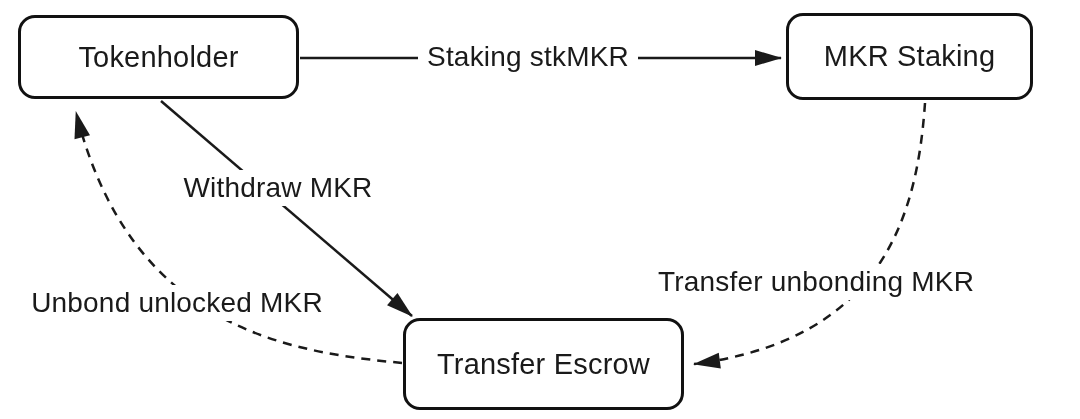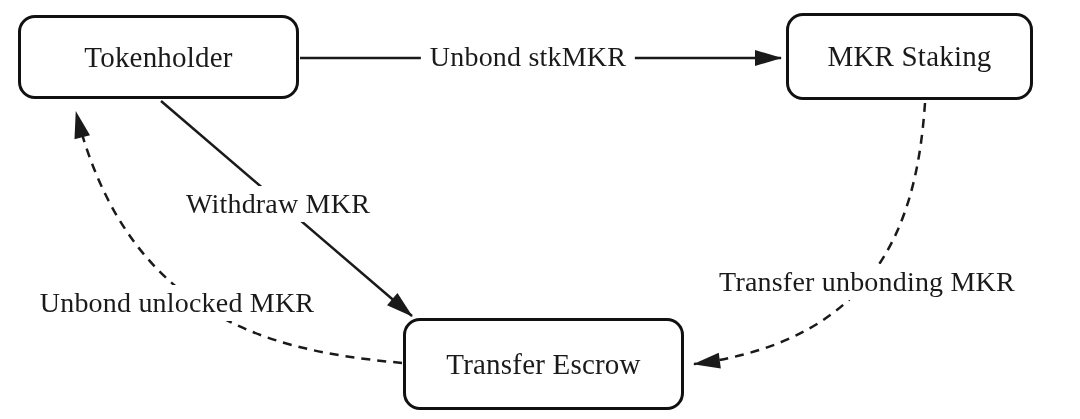--- a/index.html
+++ b/index.html
@@ -6,21 +6,21 @@
     margin: 0;
     padding: 0;
     background: #ffffff;
   }
   .stage {
     position: relative;
     width: 1080px;
     height: 419px;
     background: #ffffff;
     overflow: hidden;
-    font-family: Liberation Serif, serif;
+    font-family: Liberation Sans, sans-serif;
     color: #1a1a1a;
   }
   .stage svg.wires {
     position: absolute;
     left: 0; top: 0;
     width: 1080px; height: 419px;
     z-index: 1;
   }
   .edge {
     fill: none;
@@ -81,21 +81,21 @@
   </div>
 
   <div class="node" style="left:786px; top:13px; width:247px; height:87px;">
     <span>MKR Staking</span>
   </div>
 
   <div class="node" style="left:403px; top:318px; width:281px; height:92px;">
     <span>Transfer Escrow</span>
   </div>
 
-  <div class="edge-label" style="left:528px; top:57px;">Unbond stkMKR</div>
+  <div class="edge-label" style="left:528px; top:57px;">Staking stkMKR</div>
 
-  <div class="edge-label" style="left:278px; top:204px;">Withdraw MKR</div>
+  <div class="edge-label" style="left:278px; top:188px;">Withdraw MKR</div>
 
-  <div class="edge-label" style="left:867px; top:282px;">Transfer unbonding MKR</div>
+  <div class="edge-label" style="left:816px; top:282px;">Transfer unbonding MKR</div>
 
   <div class="edge-label" style="left:177px; top:303px;">Unbond unlocked MKR</div>
 
 </div>
 
 </body></html>

